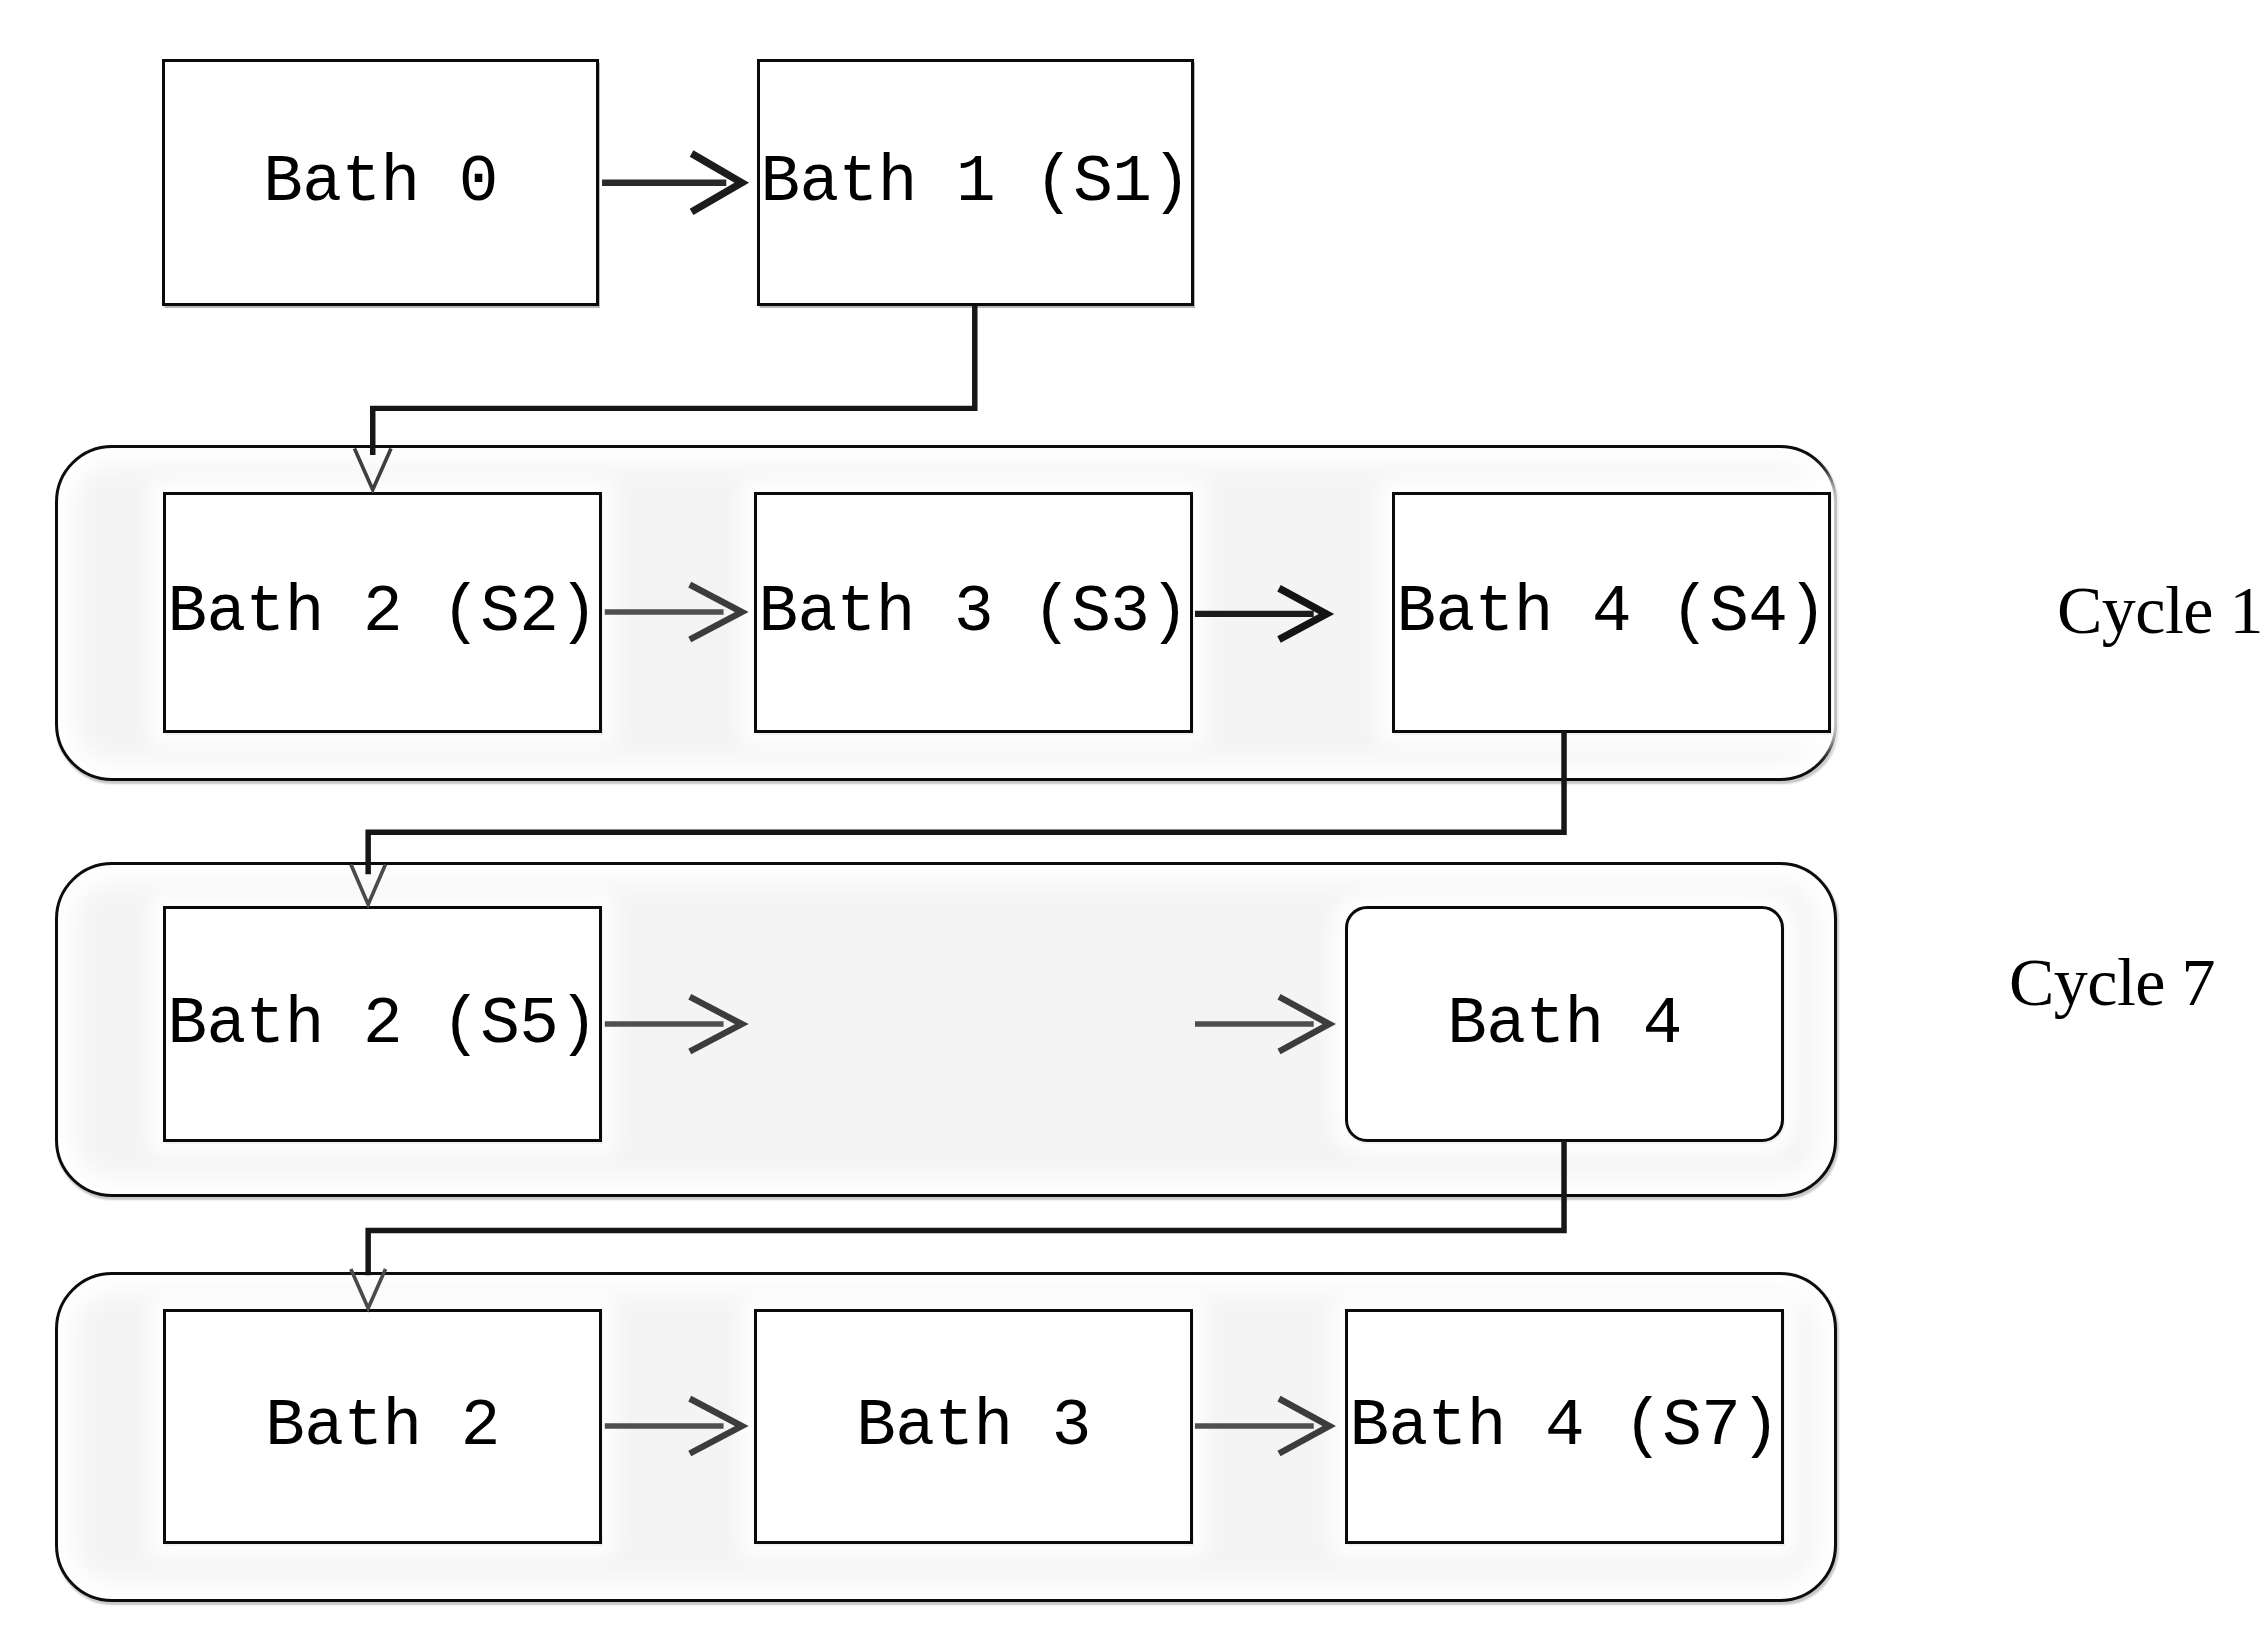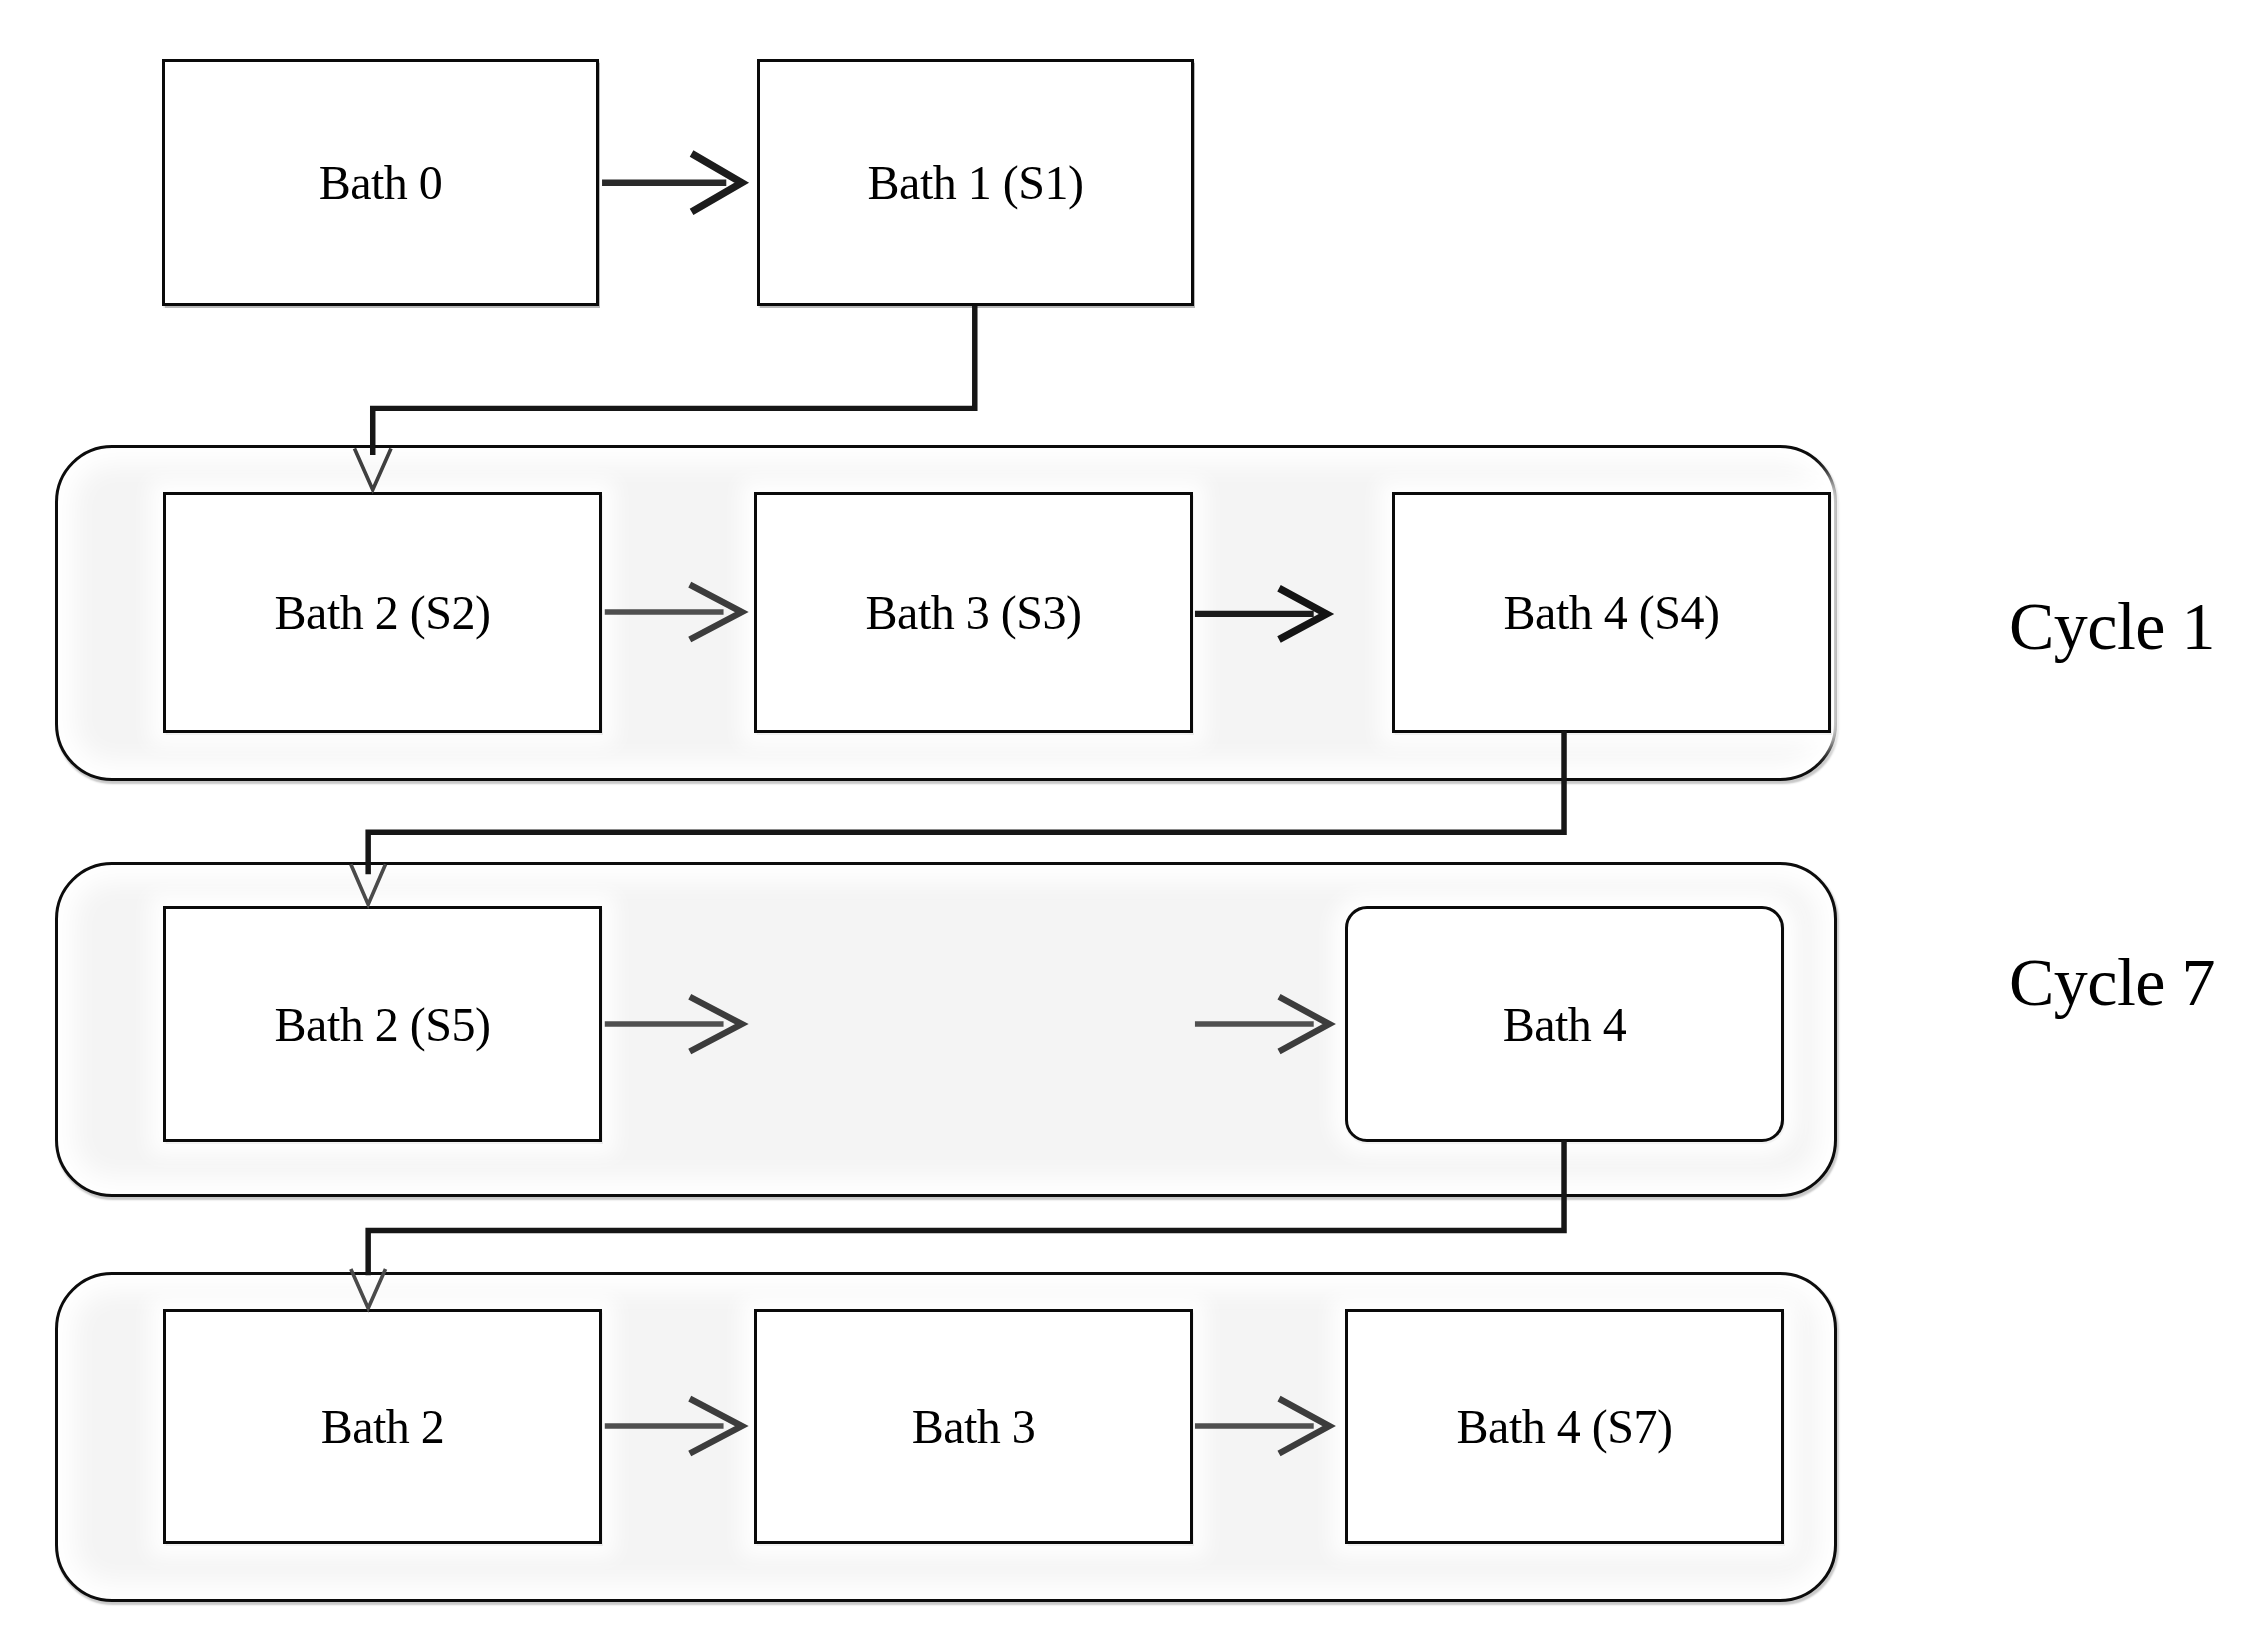--- a/index.html
+++ b/index.html
@@ -9,25 +9,26 @@
     background:#ffffff;
     font-family:"Liberation Serif","DejaVu Serif",serif;
     color:#000;
     overflow:hidden;
   }
   .bath{
     position:absolute;
     background:#ffffff;
     border:3.7px solid #0a0a0a;
     display:flex;align-items:center;justify-content:center;
-    font-size:48px;
+    font-size:66px;
     letter-spacing:-0.5px;
     white-space:nowrap;
     z-index:2;
     box-sizing:border-box;
+    font-family:Liberation Mono, monospace;
   }
   .bath.glow{
     box-shadow:0 0 20px 12.8px rgba(255,255,255,0.95), 0.9px 1.8px 0.9px rgba(0,0,0,0.28);
   }
   .bath.plain{
     box-shadow:0.9px 1.8px 0.9px rgba(0,0,0,0.28);
   }
   .cycle-box{
     position:absolute;
     background:#f4f4f4;
@@ -66,21 +67,21 @@
   <div class="cycle-box" style="left:55px;top:445px;width:1782px;height:336px;"></div>
   <div class="bath glow" style="left:163px;top:492px;width:439px;height:241px;">
     <span>Bath 2 (S2)</span>
   </div>
   <div class="bath glow" style="left:754px;top:492px;width:439px;height:241px;">
     <span>Bath 3 (S3)</span>
   </div>
   <div class="bath glow" style="left:1345px;top:492px;width:439px;height:241px;margin-left:47px;">
     <span>Bath 4 (S4)</span>
   </div>
-  <div class="cycle-label" style="left:1961px;top:584px;">Cycle 1</div>
+  <div class="cycle-label" style="left:1961px;top:568px;text-align:right;">Cycle 1</div>
 
   <div class="cycle-box" style="left:55px;top:862px;width:1782px;height:335px;"></div>
   <div class="bath glow" style="left:163px;top:906px;width:439px;height:236px;">
     <span>Bath 2 (S5)</span>
   </div>
   <div class="bath glow" style="left:1345px;top:906px;width:439px;height:236px;border-radius:22px;">
     <span>Bath 4</span>
   </div>
   <div class="cycle-label" style="left:1961px;top:940px;">Cycle 7</div>
 

